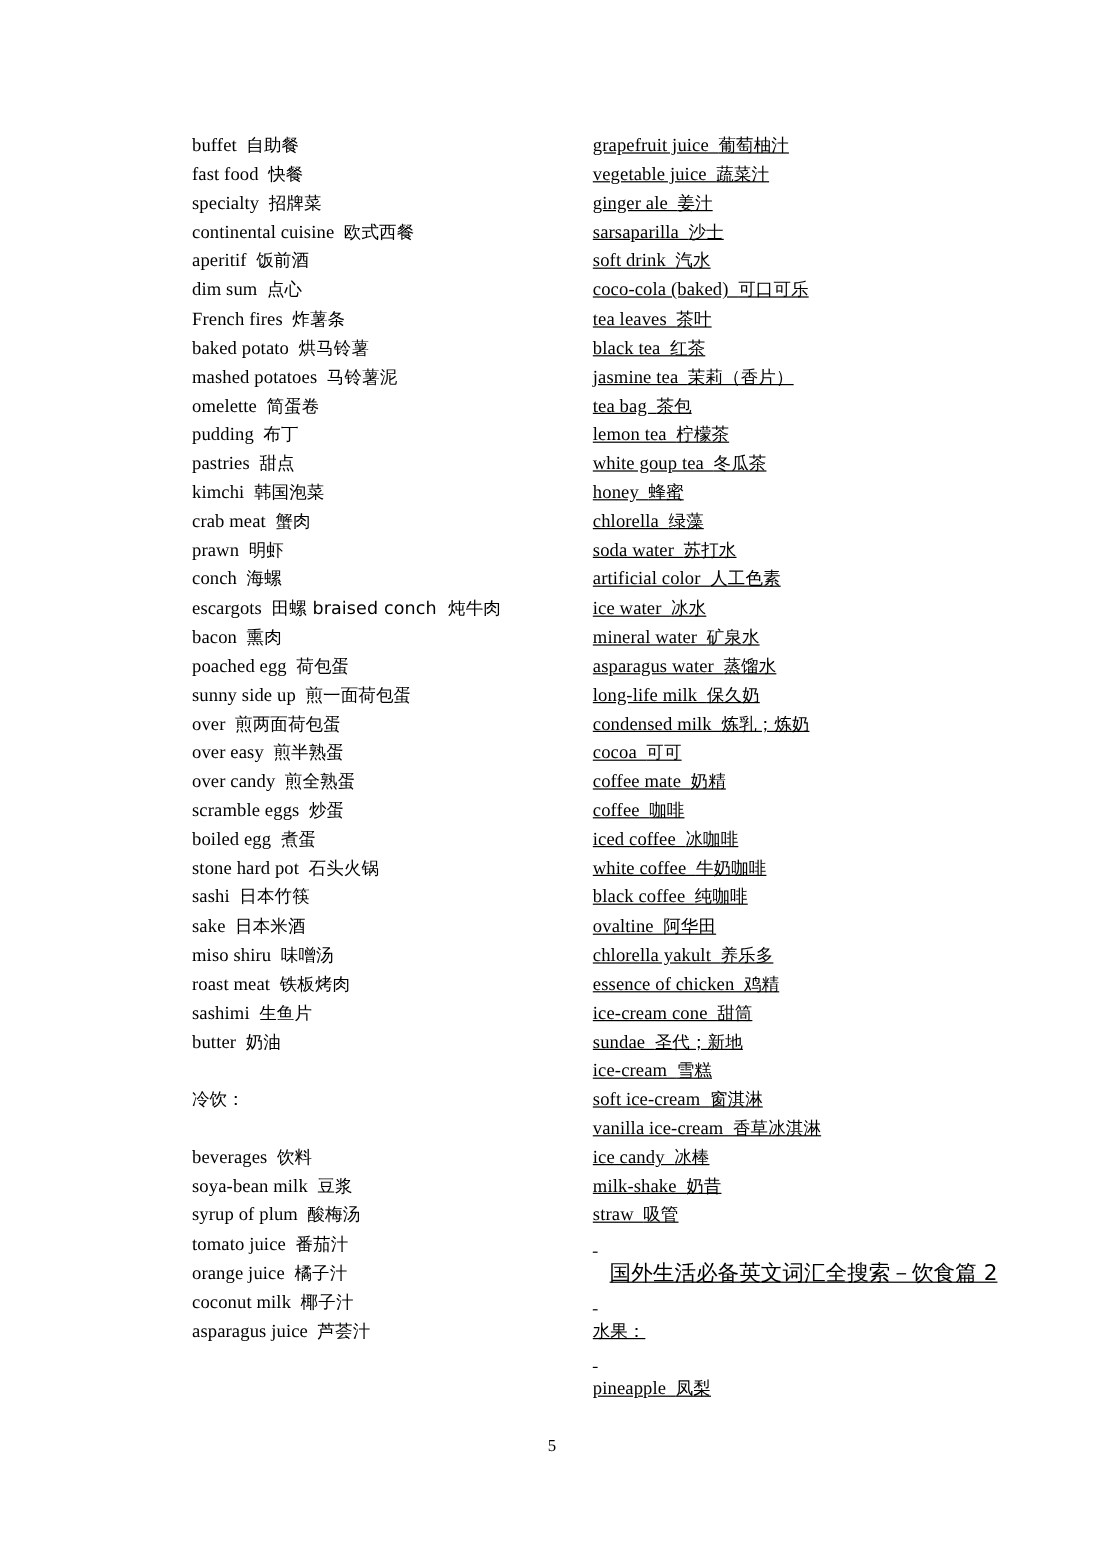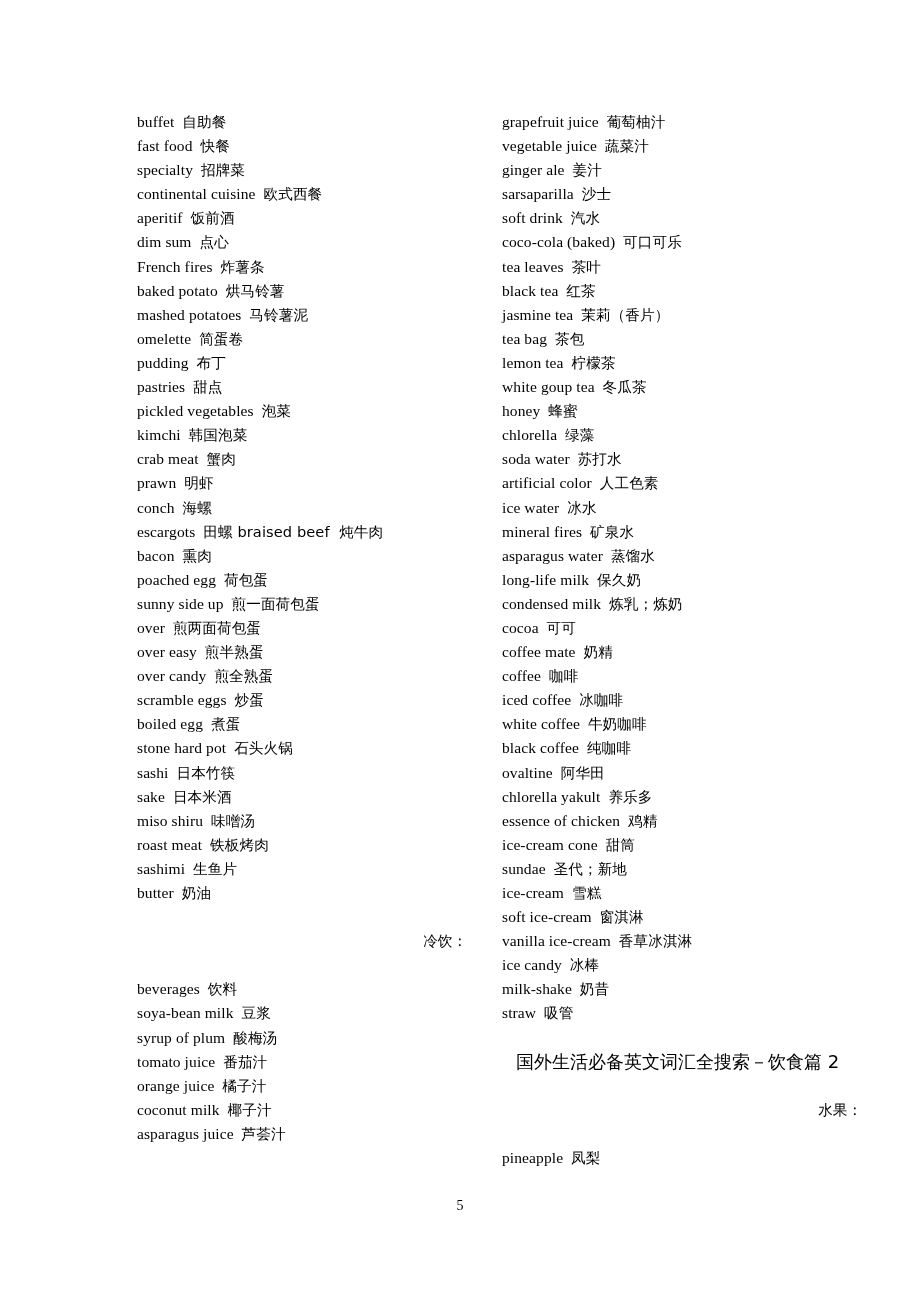--- a/index.html
+++ b/index.html
@@ -23,40 +23,40 @@
   }
   .columns {
     position: absolute;
     left: 0;
     top: 110px;
     width: 920px;
   }
   .col {
     position: absolute;
     top: 0;
+    margin-left: 23px;
   }
   .col-left  { left: 137px; width: 330px; }
-  .col-right { left: 502px; width: 360px; }
+  .col-right { left: 471px; width: 360px; text-decoration: underline; }
 
   .entry {
     font-size: 15.5px;
     line-height: 24.1px;
     white-space: pre;
     letter-spacing: 0.1px;
   }
   .entry .cn {
     font-family: "DejaVu Sans", "Liberation Sans", sans-serif;
     font-size: 14.6px;
   }
   .section-head {
     font-family: "DejaVu Sans", "Liberation Sans", sans-serif;
     font-size: 14.6px;
     line-height: 24.1px;
     white-space: pre;
-    text-align: right;
   }
   .blank {
     height: 24.1px;
     line-height: 24.1px;
   }
   .doc-heading {
     font-family: "DejaVu Sans", "Liberation Sans", sans-serif;
     font-size: 18px;
     line-height: 24.1px;
     white-space: pre;
@@ -86,26 +86,25 @@
           <div class="entry"><span>specialty  </span><span class="cn">招牌菜</span></div>
           <div class="entry"><span>continental cuisine  </span><span class="cn">欧式西餐</span></div>
           <div class="entry"><span>aperitif  </span><span class="cn">饭前酒</span></div>
           <div class="entry"><span>dim sum  </span><span class="cn">点心</span></div>
           <div class="entry"><span>French fires  </span><span class="cn">炸薯条</span></div>
           <div class="entry"><span>baked potato  </span><span class="cn">烘马铃薯</span></div>
           <div class="entry"><span>mashed potatoes  </span><span class="cn">马铃薯泥</span></div>
           <div class="entry"><span>omelette  </span><span class="cn">简蛋卷</span></div>
           <div class="entry"><span>pudding  </span><span class="cn">布丁</span></div>
           <div class="entry"><span>pastries  </span><span class="cn">甜点</span></div>
-          <div class="entry"><span>pickled vegetables  </span><span class="cn">泡菜</span></div>
           <div class="entry"><span>kimchi  </span><span class="cn">韩国泡菜</span></div>
           <div class="entry"><span>crab meat  </span><span class="cn">蟹肉</span></div>
           <div class="entry"><span>prawn  </span><span class="cn">明虾</span></div>
           <div class="entry"><span>conch  </span><span class="cn">海螺</span></div>
-          <div class="entry"><span>escargots  </span><span class="cn">田螺 braised beef  炖牛肉</span></div>
+          <div class="entry"><span>escargots  </span><span class="cn">田螺 braised conch  炖牛肉</span></div>
           <div class="entry"><span>bacon  </span><span class="cn">熏肉</span></div>
           <div class="entry"><span>poached egg  </span><span class="cn">荷包蛋</span></div>
           <div class="entry"><span>sunny side up  </span><span class="cn">煎一面荷包蛋</span></div>
           <div class="entry"><span>over  </span><span class="cn">煎两面荷包蛋</span></div>
           <div class="entry"><span>over easy  </span><span class="cn">煎半熟蛋</span></div>
           <div class="entry"><span>over candy  </span><span class="cn">煎全熟蛋</span></div>
           <div class="entry"><span>scramble eggs  </span><span class="cn">炒蛋</span></div>
           <div class="entry"><span>boiled egg  </span><span class="cn">煮蛋</span></div>
           <div class="entry"><span>stone hard pot  </span><span class="cn">石头火锅</span></div>
           <div class="entry"><span>sashi  </span><span class="cn">日本竹筷</span></div>
@@ -141,21 +140,21 @@
           <div class="entry"><span>black tea  </span><span class="cn">红茶</span></div>
           <div class="entry"><span>jasmine tea  </span><span class="cn">茉莉（香片）</span></div>
           <div class="entry"><span>tea bag  </span><span class="cn">茶包</span></div>
           <div class="entry"><span>lemon tea  </span><span class="cn">柠檬茶</span></div>
           <div class="entry"><span>white goup tea  </span><span class="cn">冬瓜茶</span></div>
           <div class="entry"><span>honey  </span><span class="cn">蜂蜜</span></div>
           <div class="entry"><span>chlorella  </span><span class="cn">绿藻</span></div>
           <div class="entry"><span>soda water  </span><span class="cn">苏打水</span></div>
           <div class="entry"><span>artificial color  </span><span class="cn">人工色素</span></div>
           <div class="entry"><span>ice water  </span><span class="cn">冰水</span></div>
-          <div class="entry"><span>mineral fires  </span><span class="cn">矿泉水</span></div>
+          <div class="entry"><span>mineral water  </span><span class="cn">矿泉水</span></div>
           <div class="entry"><span>asparagus water  </span><span class="cn">蒸馏水</span></div>
           <div class="entry"><span>long-life milk  </span><span class="cn">保久奶</span></div>
           <div class="entry"><span>condensed milk  </span><span class="cn">炼乳；炼奶</span></div>
           <div class="entry"><span>cocoa  </span><span class="cn">可可</span></div>
           <div class="entry"><span>coffee mate  </span><span class="cn">奶精</span></div>
           <div class="entry"><span>coffee  </span><span class="cn">咖啡</span></div>
           <div class="entry"><span>iced coffee  </span><span class="cn">冰咖啡</span></div>
           <div class="entry"><span>white coffee  </span><span class="cn">牛奶咖啡</span></div>
           <div class="entry"><span>black coffee  </span><span class="cn">纯咖啡</span></div>
           <div class="entry"><span>ovaltine  </span><span class="cn">阿华田</span></div>

